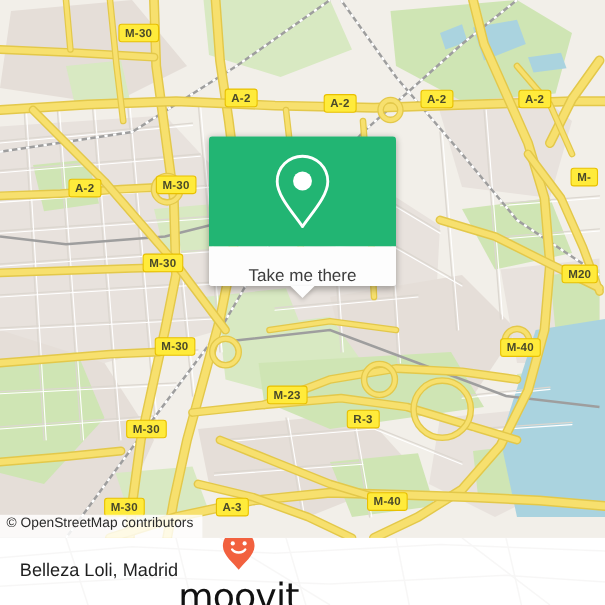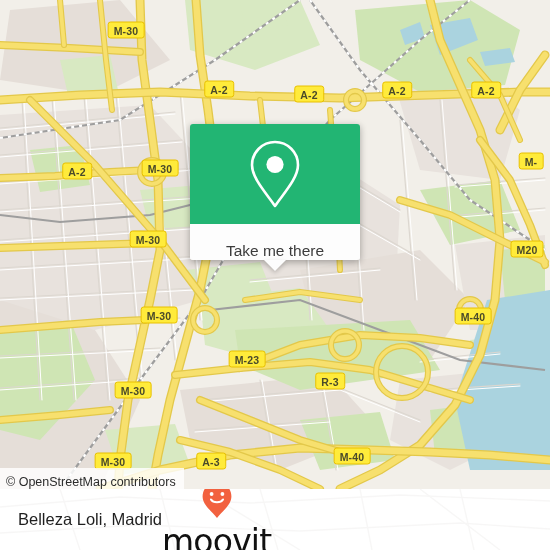--- a/index.html
+++ b/index.html
@@ -42,21 +42,21 @@
     text-align: center;
     font-family: "Liberation Sans", sans-serif;
   }
 
   
   #attribution {
     position: absolute;
     left: 0; bottom: 0;
     height: 21px;
     padding: 0 8px 0 6px;
-    display: flex; align-items: flex-end;
+    display: flex; align-items: flex-start;
     background: rgba(255,255,255,0.82);
     color: #2b2b2b;
     font-size: 12.5px;
     font-family: "Liberation Sans", sans-serif;
   }
 
   
   #info-card {
     position: absolute;
     left: 190px; top: 124px;
@@ -407,21 +407,21 @@
         <div class="shield" style="left: 309px; top: 94px; transform: translate(-50%, -50%);">A-2</div>
         <div class="shield" style="left: 397px; top: 90px; transform: translate(-50%, -50%);">A-2</div>
         <div class="shield" style="left: 486px; top: 90px; transform: translate(-50%, -50%);">A-2</div>
         <div class="shield" style="left: 77px; top: 171px; transform: translate(-50%, -50%);">A-2</div>
         <div class="shield" style="left: 160px; top: 168px; transform: translate(-50%, -50%);">M-30</div>
         <div class="shield" style="left: 531px; top: 161px; transform: translate(-50%, -50%);">M-</div>
         <div class="shield" style="left: 148px; top: 239px; transform: translate(-50%, -50%);">M-30</div>
         <div class="shield" style="left: 527px; top: 249px; transform: translate(-50%, -50%);">M20</div>
         <div class="shield" style="left: 159px; top: 315px; transform: translate(-50%, -50%);">M-30</div>
         <div class="shield" style="left: 473px; top: 316px; transform: translate(-50%, -50%);">M-40</div>
-        <div class="shield" style="left: 247px; top: 359px; transform: translate(-50%, -50%);">M-23</div>
+        <div class="shield" style="left: 261px; top: 359px; transform: translate(-50%, -50%);">M-23</div>
         <div class="shield" style="left: 330px; top: 357px; transform: translate(-50%, -50%); margin-top: 24px;">R-3</div>
         <div class="shield" style="left: 133px; top: 390px; transform: translate(-50%, -50%);">M-30</div>
         <div class="shield" style="left: 113px; top: 461px; transform: translate(-50%, -50%);">M-30</div>
         <div class="shield" style="left: 211px; top: 461px; transform: translate(-50%, -50%);">A-3</div>
         <div class="shield" style="left: 352px; top: 456px; transform: translate(-50%, -50%);">M-40</div>
       </div>
 
     <div id="attribution">
       <span>© OpenStreetMap contributors</span>
     </div>

